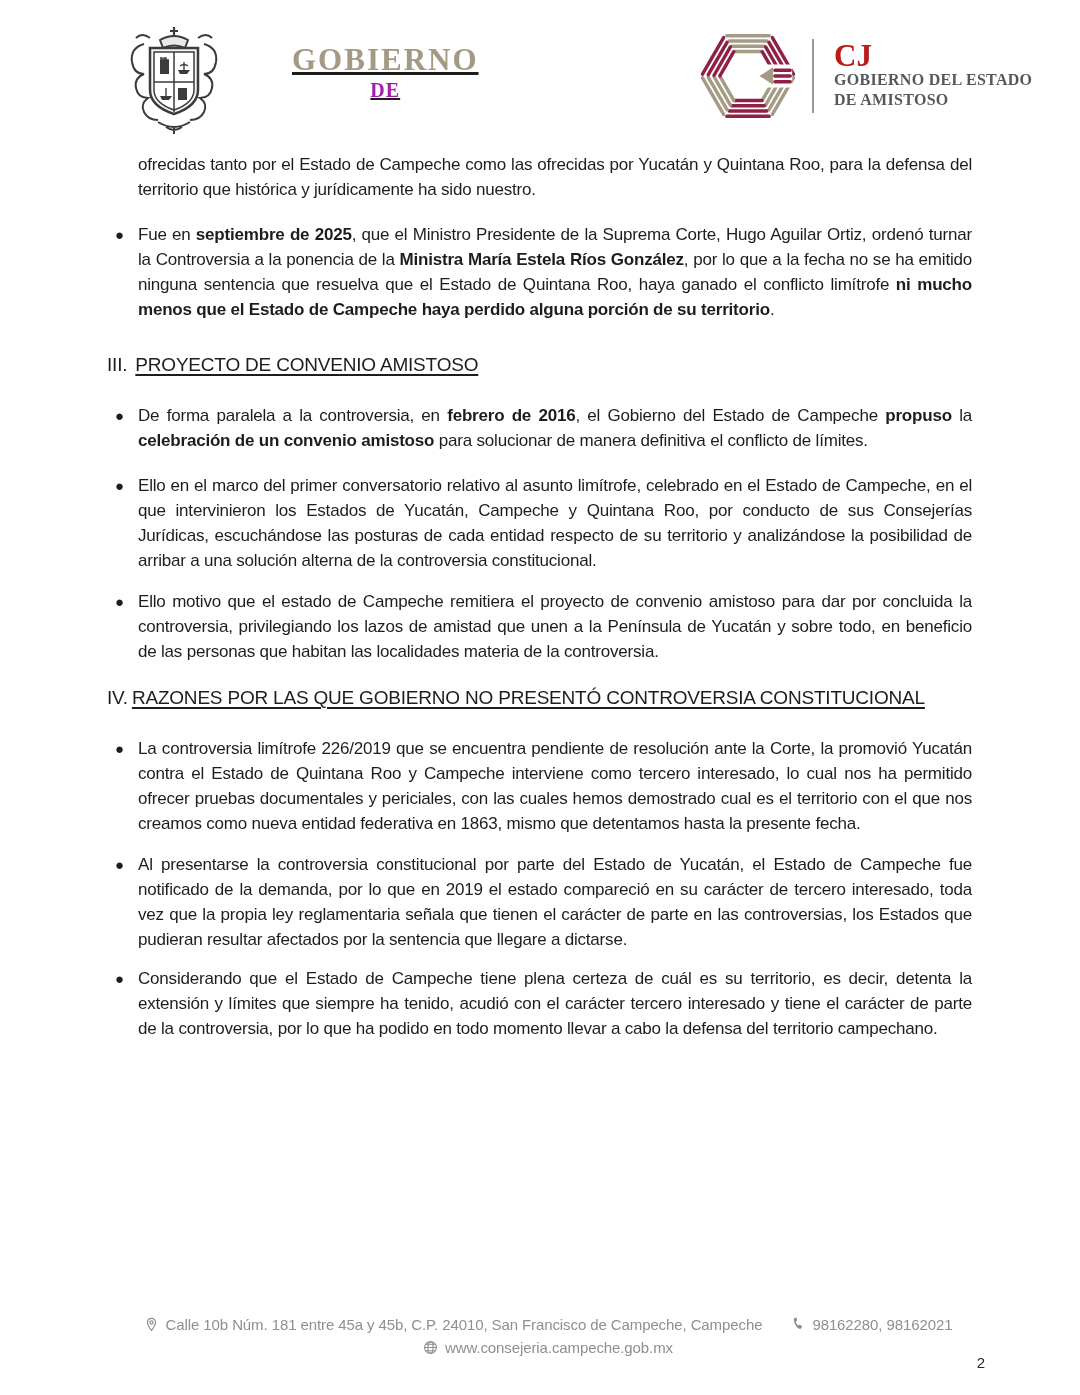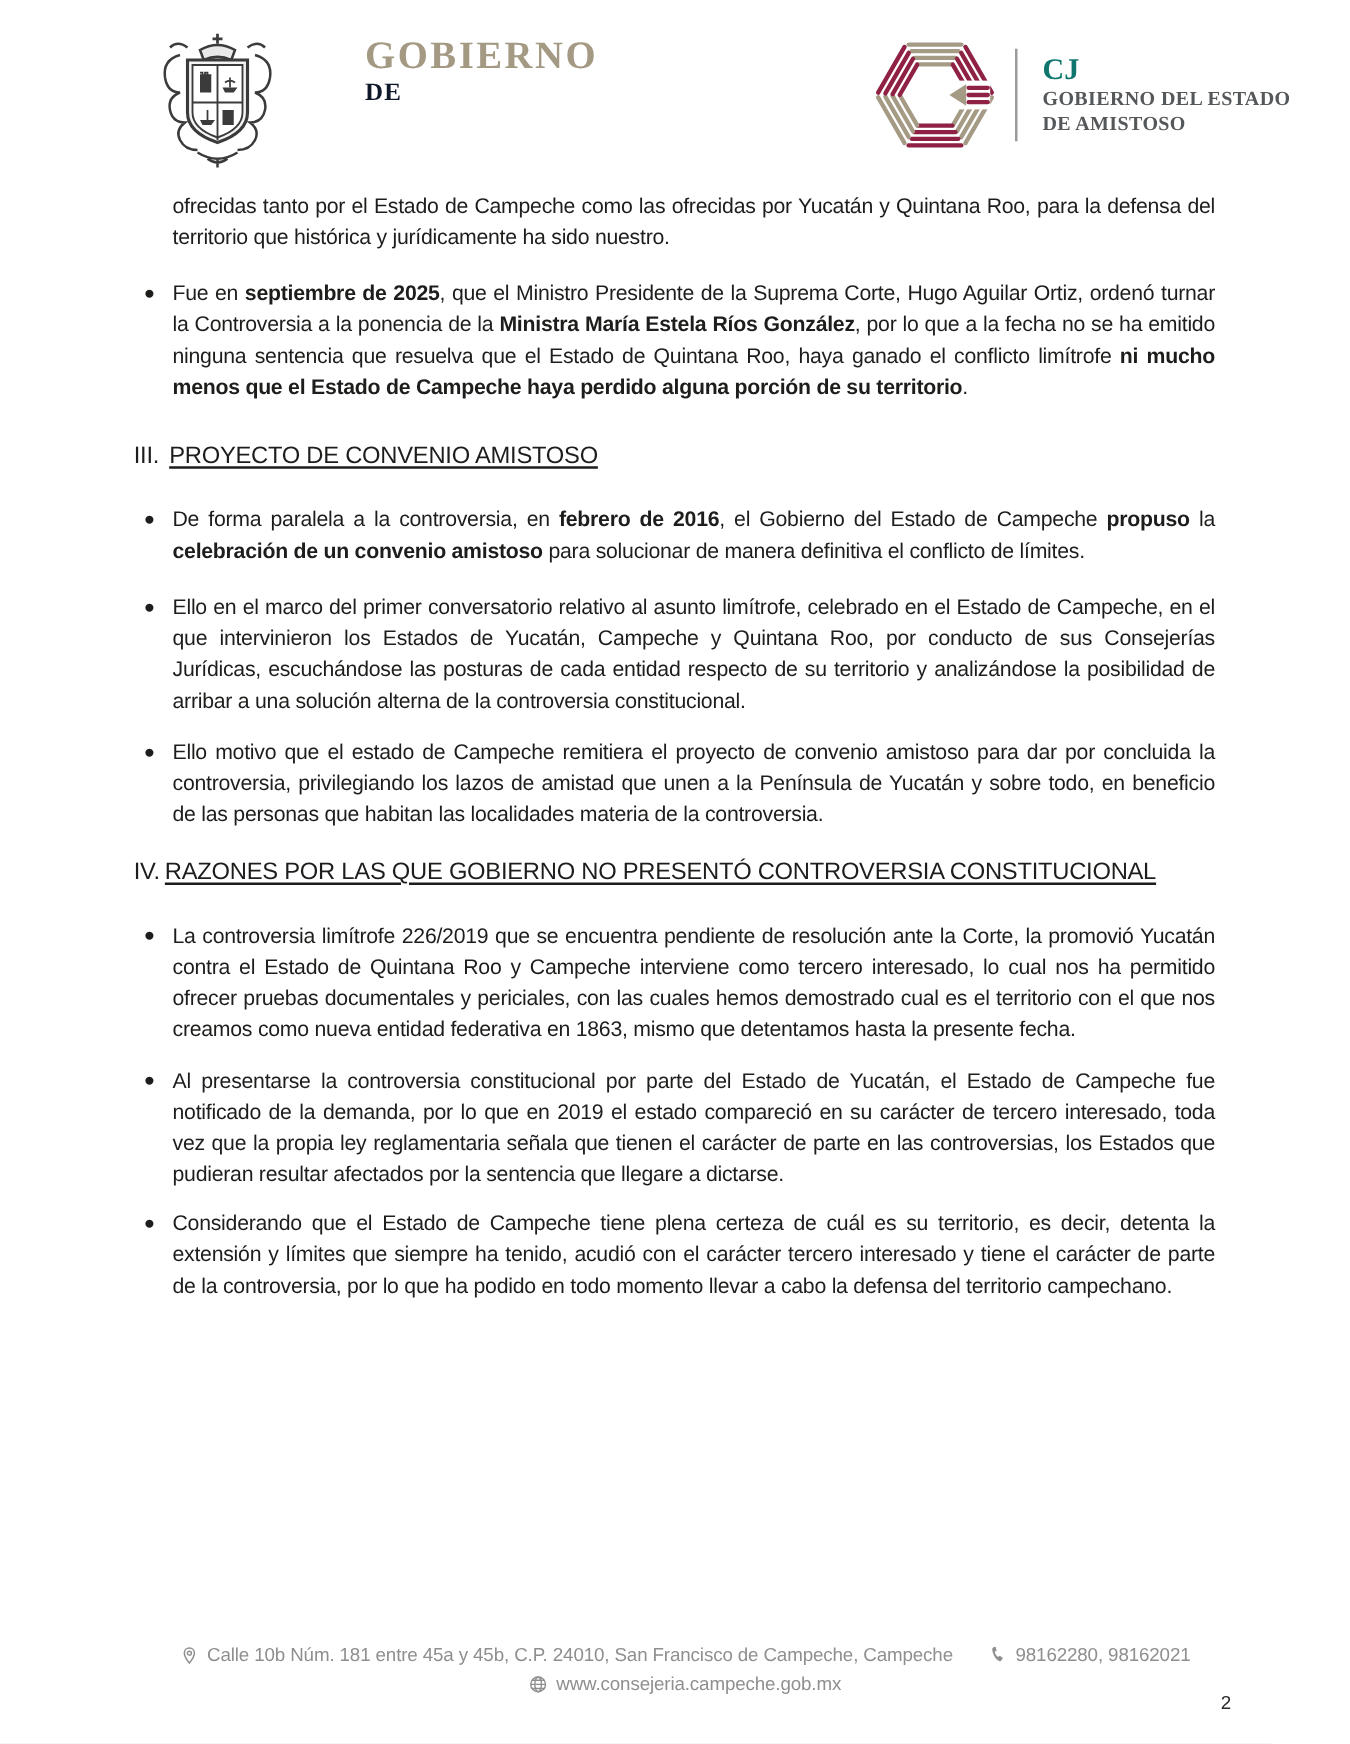--- a/index.html
+++ b/index.html
@@ -5,30 +5,30 @@
   * { margin:0; padding:0; box-sizing:border-box; }
   html,body { background:#e8e8e8; }
   .page {
     position:relative; width:1080px; height:1395px; margin:0 auto;
     background:#ffffff; font-family:"Liberation Sans", sans-serif;
     color:#1d1d1b; overflow:hidden;
   }
   
   header { position:relative; height:140px; }
   .coat { position:absolute; left:114px; top:24px; width:120px; height:112px; }
-  .brand { position:absolute; left:292px; top:26px; font-family:"Liberation Serif", serif; font-weight:bold; }
+  .brand { position:absolute; left:292px; top:42px; font-family:"Liberation Serif", serif; font-weight:bold;text-decoration:underline; }
   .brand-top { font-size:31px; letter-spacing:2px; color:#a49a84; }
-  .brand-bottom { display:flex; align-items:flex-end; gap:7px; margin-top:1px; color:#0f172a; }
+  .brand-bottom { display:flex; align-items:center; gap:7px; margin-top:1px; color:#a21caf;flex-direction:column; }
   .brand-de { font-size:20px; letter-spacing:1px; }
   .brand-todos { font-size:37px; letter-spacing:3px; }
   .cj { position:absolute; left:700px; top:28px; display:flex; align-items:center; }
   .hex { width:96px; height:96px; flex:none; }
   .cj-divider { width:2px; height:74px; background:#9b9b9b; margin:0 20px 0 16px; }
   .cj-text { font-family:"Liberation Serif", serif; font-weight:bold; color:#55585a; }
-  .cj-initials { font-size:24px; color:#0f766e; line-height:28px; }
+  .cj-initials { font-size:31px; color:#b91c1c; line-height:28px; }
   .cj-line { font-size:16px; line-height:20px; letter-spacing:0.3px; }
   
   main { padding:12px 108px 0 138px; }
   .para, .btxt {
     font-size:17px; line-height:25px; text-align:justify; letter-spacing:-0.2px;
   }
   .b { font-weight:bold; }
   .bullet { display:flex; margin-left:-23px; }
   .dot { width:23px; flex:none; font-size:15px; line-height:25px; }
   .heading { font-weight:normal; font-size:19px; letter-spacing:-0.2px; margin-left:-31px; }

